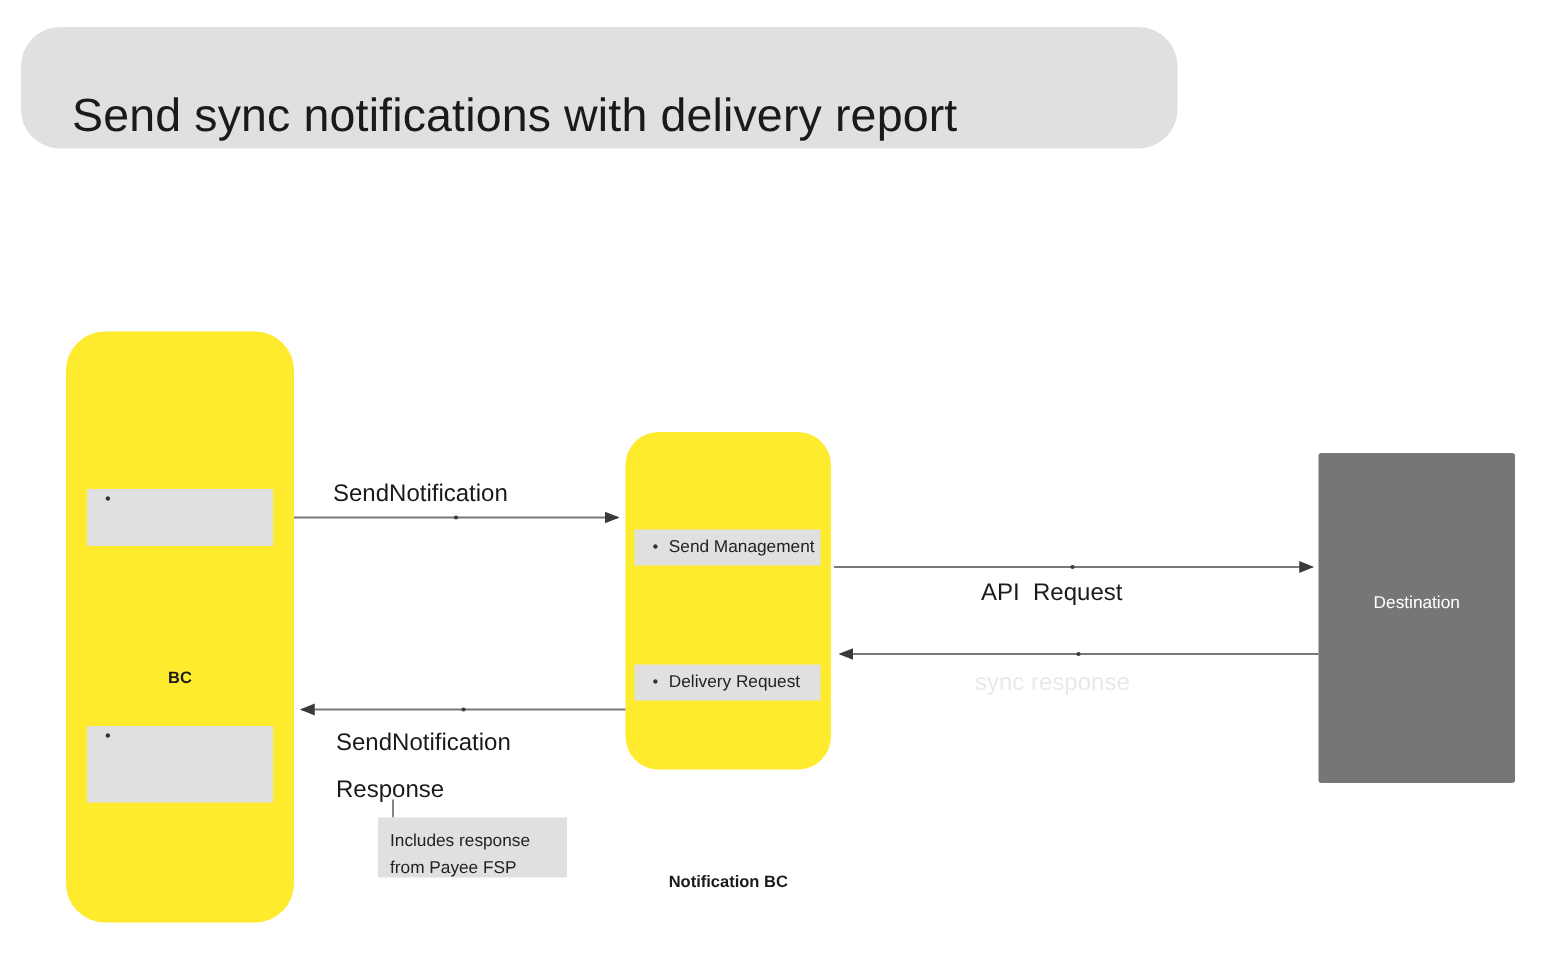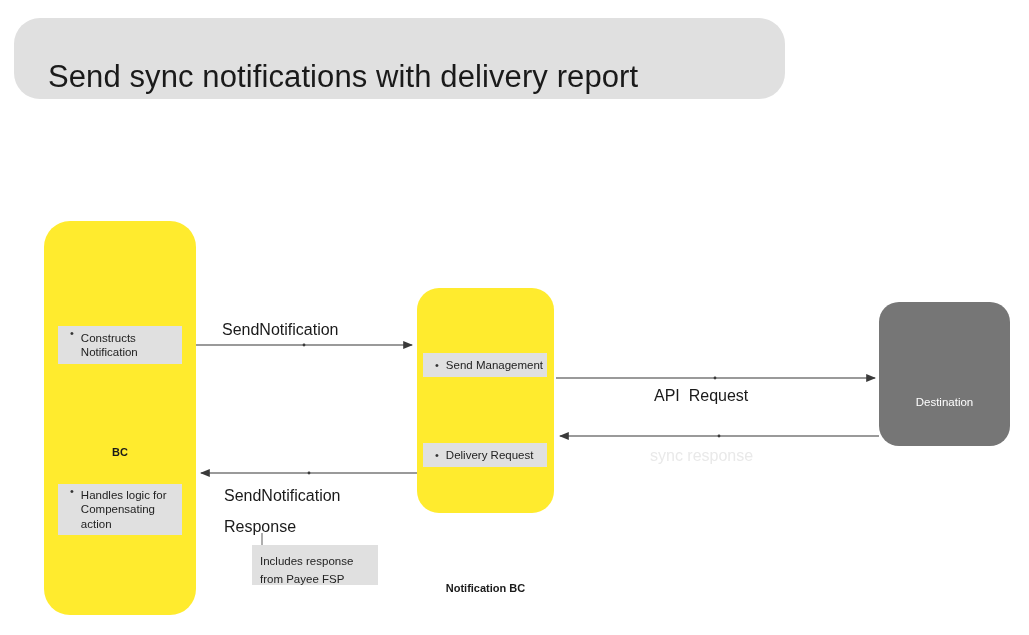--- a/index.html
+++ b/index.html
@@ -80,22 +80,22 @@
     width: 137px;
     height: 225px;
     border-radius: 22px;
   }
   #lane-notifications .lane-title { top: 294px; }
 
   #lane-destination {
     left: 879px;
     top: 302px;
     width: 131px;
-    height: 144px;
-    border-radius: 20px;
+    height: 220px;
+    border-radius: 2px;
   }
 
   
   .chip {
     position: absolute;
     background: #e0e0e0;
     box-sizing: border-box;
     display: flex;
     align-items: center;
     padding-left: 12px;
@@ -203,26 +203,24 @@
 <div id="title-banner">
   <div id="title-text">Send sync notifications with delivery report</div>
 </div>
 
 <div class="lane lane-yellow" id="lane-bc">
   <div class="lane-title">BC</div>
 </div>
 
 <div class="chip" id="chip-constructs">
   <span class="bullet">•</span>
-  <span class="chip-text">Constructs Notification</span>
 </div>
 
 <div class="chip" id="chip-handles">
   <span class="bullet">•</span>
-  <span class="chip-text">Handles logic for Compensating action</span>
 </div>
 
 <div class="lane lane-yellow" id="lane-notifications">
   <div class="lane-title">Notification BC</div>
 </div>
 
 <div class="chip" id="chip-retry">
   <span class="bullet">•</span>
   <span class="chip-text">Send Management</span>
 </div>

